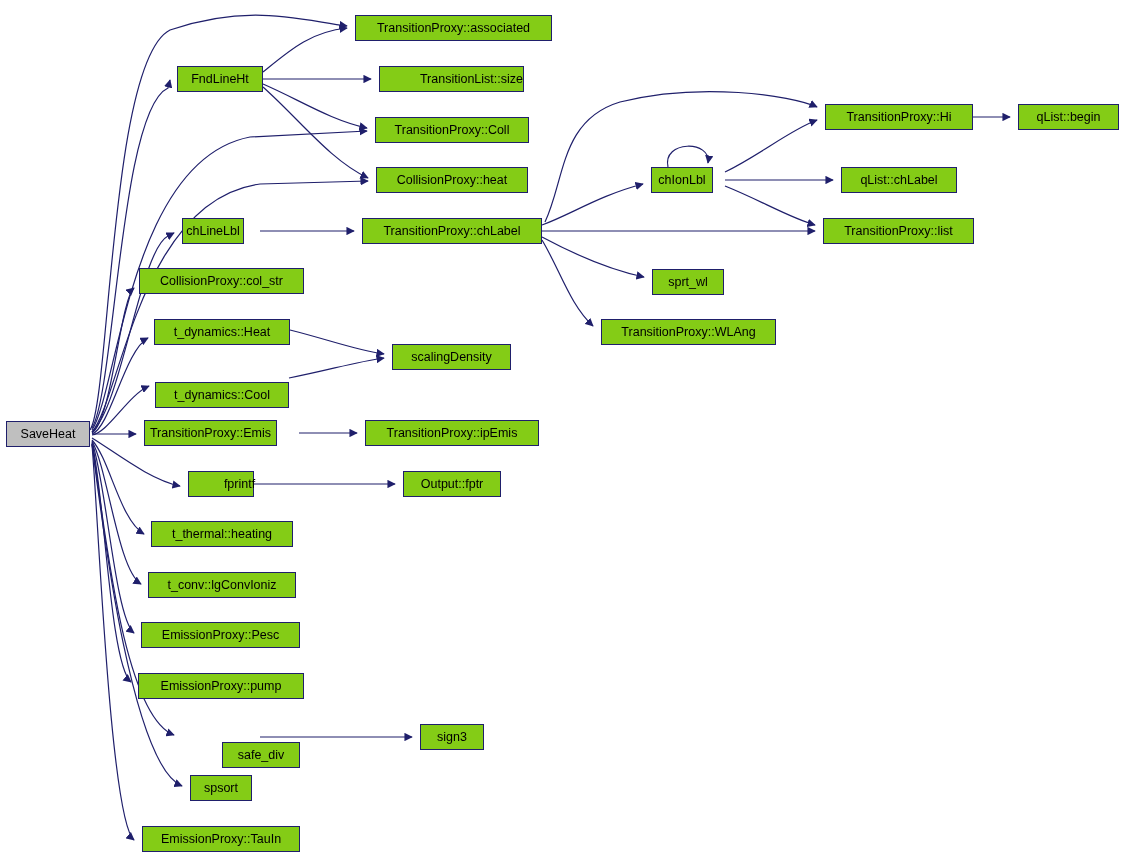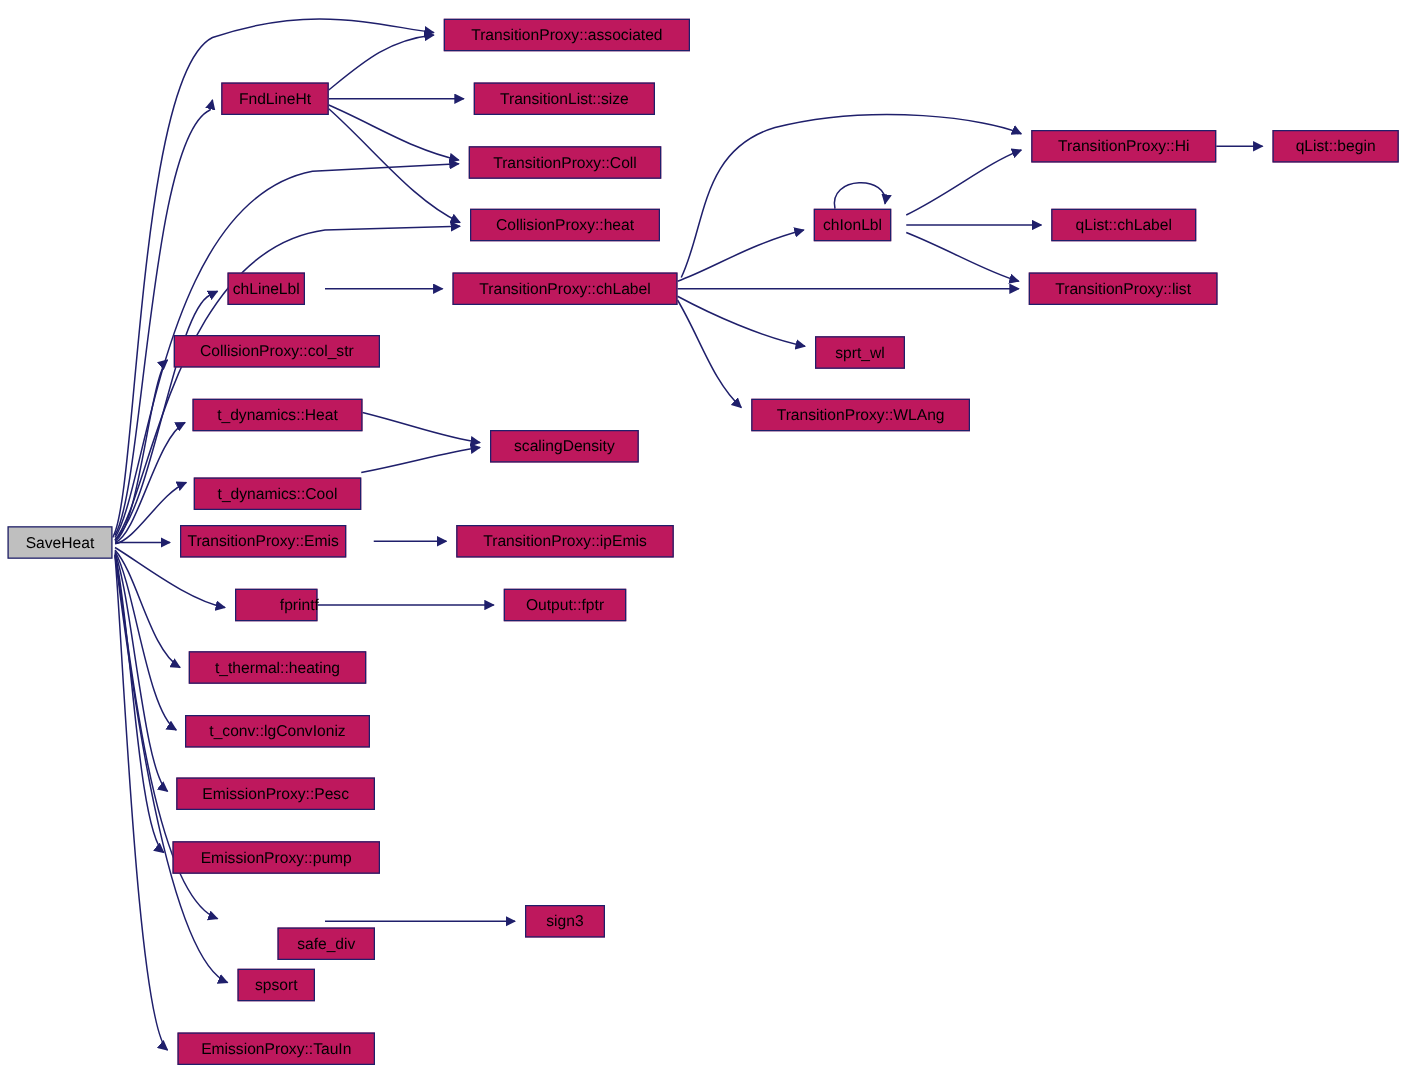--- a/index.html
+++ b/index.html
@@ -19,21 +19,21 @@
     left: 0;
     top: 0;
     width: 1125px;
     height: 858px;
     pointer-events: none;
   }
   .node {
     position: absolute;
     box-sizing: border-box;
     border: 1px solid #1f1f6b;
-    background: #be185d;
+    background: #84cc16;
     color: #000000;
     font-size: 12.5px;
     line-height: 1;
     display: flex;
     align-items: center;
     justify-content: center;
     white-space: nowrap;
     height: 26px;
   }
   .node.root {
@@ -106,21 +106,21 @@
 
   <div class="node root" style="left:6px; top:421px; width:84px;">
     <span>SaveHeat</span>
   </div>
   <div class="node" style="left:355px; top:15px; width:197px;">
     <span>TransitionProxy::associated</span>
   </div>
   <div class="node" style="left:177px; top:66px; width:86px;">
     <span>FndLineHt</span>
   </div>
-  <div class="node" style="left:379px; top:66px; width:145px;">
+  <div class="node" style="left:379px; top:66px; width:145px;justify-content:flex-end;">
     <span>TransitionList::size</span>
   </div>
   <div class="node" style="left:375px; top:117px; width:154px;">
     <span>TransitionProxy::Coll</span>
   </div>
   <div class="node" style="left:376px; top:167px; width:152px;">
     <span>CollisionProxy::heat</span>
   </div>
   <div class="node" style="left:182px; top:218px; width:62px;">
     <span>chLineLbl</span>

